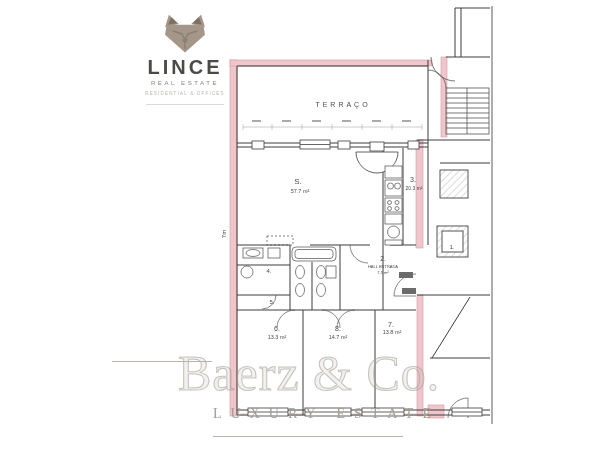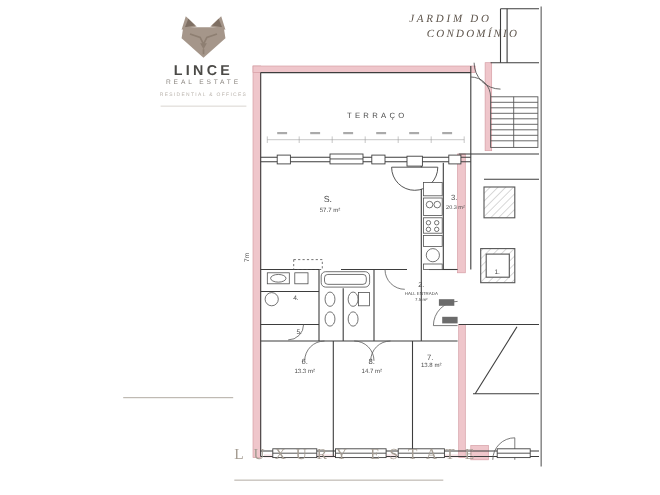--- a/index.html
+++ b/index.html
@@ -2,21 +2,21 @@
 <html><head>
 <meta charset="utf-8">
 <style>
   html,body{margin:0;padding:0;width:600px;height:450px;background:#ffffff;overflow:hidden;
     font-family:"Liberation Sans", sans-serif;}
   .page{position:relative;width:600px;height:450px;background:#ffffff;}
 
   
   .logo{position:absolute;left:130px;top:14px;width:110px;text-align:center;}
   .logo svg{display:block;margin:0 auto;}
-  .brand{margin-top:2px;font-size:13px;font-weight:bold;letter-spacing:3px;color:#4b4a47;}
+  .brand{margin-top:2px;font-size:20px;font-weight:bold;letter-spacing:3px;color:#4b4a47;}
   .brand-sub{margin-top:1px;font-size:6px;letter-spacing:2.6px;color:#8b8680;}
   .brand-tag{margin-top:5px;font-size:4.5px;letter-spacing:1.2px;color:#b9b3ac;}
   .logo-rule{margin:8px auto 0 auto;width:78px;height:1px;background:#ddd9d4;}
 
   
   .handnote{position:absolute;top:12px;left:372px;color:#5d544b;
     font-family:"Liberation Serif", serif;font-style:italic;font-size:10px;letter-spacing:2.5px;}
   .handnote .l2{margin-left:16px;margin-top:3px;letter-spacing:2px;}
 
   
@@ -50,24 +50,20 @@
       <polyline points="14,22 26,26 30,34 34,26 46,22" fill="none" stroke="#8e7f72" stroke-width="2"></polyline>
       <polygon points="26,33 34,33 30,40" fill="#8e7f72"></polygon>
       <line x1="30" y1="40" x2="30" y2="46" stroke="#8e7f72" stroke-width="2"></line>
     </svg>
     <div class="brand">LINCE</div>
     <div class="brand-sub">REAL ESTATE</div>
     <div class="brand-tag">RESIDENTIAL &amp; OFFICES</div>
     <div class="logo-rule"></div>
   </div>
 
-  <div class="handnote">
-    <div class="l1">JARDIM DO</div>
-    <div class="l2">CONDOMÍNIO</div>
-  </div>
 
   <svg class="plan-svg" width="600" height="450" viewBox="0 0 600 450">
     <defs>
       <pattern id="hatch" width="5" height="5" patternUnits="userSpaceOnUse" patternTransform="rotate(45)">
         <line x1="0" y1="0" x2="0" y2="5" stroke="#9a9a9a" stroke-width="0.7"></line>
       </pattern>
     </defs>
 
     <g stroke="#8a8a8a" stroke-width="1.4">
       <line x1="492" y1="6" x2="492" y2="424"></line>
@@ -254,17 +250,18 @@
 
       <text x="391" y="327" font-size="7">7.</text>
       <text x="392" y="334" font-size="5.5" fill="#666">13.8 m²</text>
 
       <text x="452" y="249" font-size="6">1.</text>
 
       <text x="226" y="234" font-size="6" fill="#666" transform="rotate(-90 226 234)">7m</text>
     </g>
   </svg>
 
+  <div class="wm wm-name">Baerz &amp; Co.</div>
   <div class="wm wm-tag">LUXURY ESTATE</div>
   <div class="wm-line wm-line-left"></div>
   <div class="wm-line wm-line-bottom"></div>
 
 </div>
 
 </body></html>

